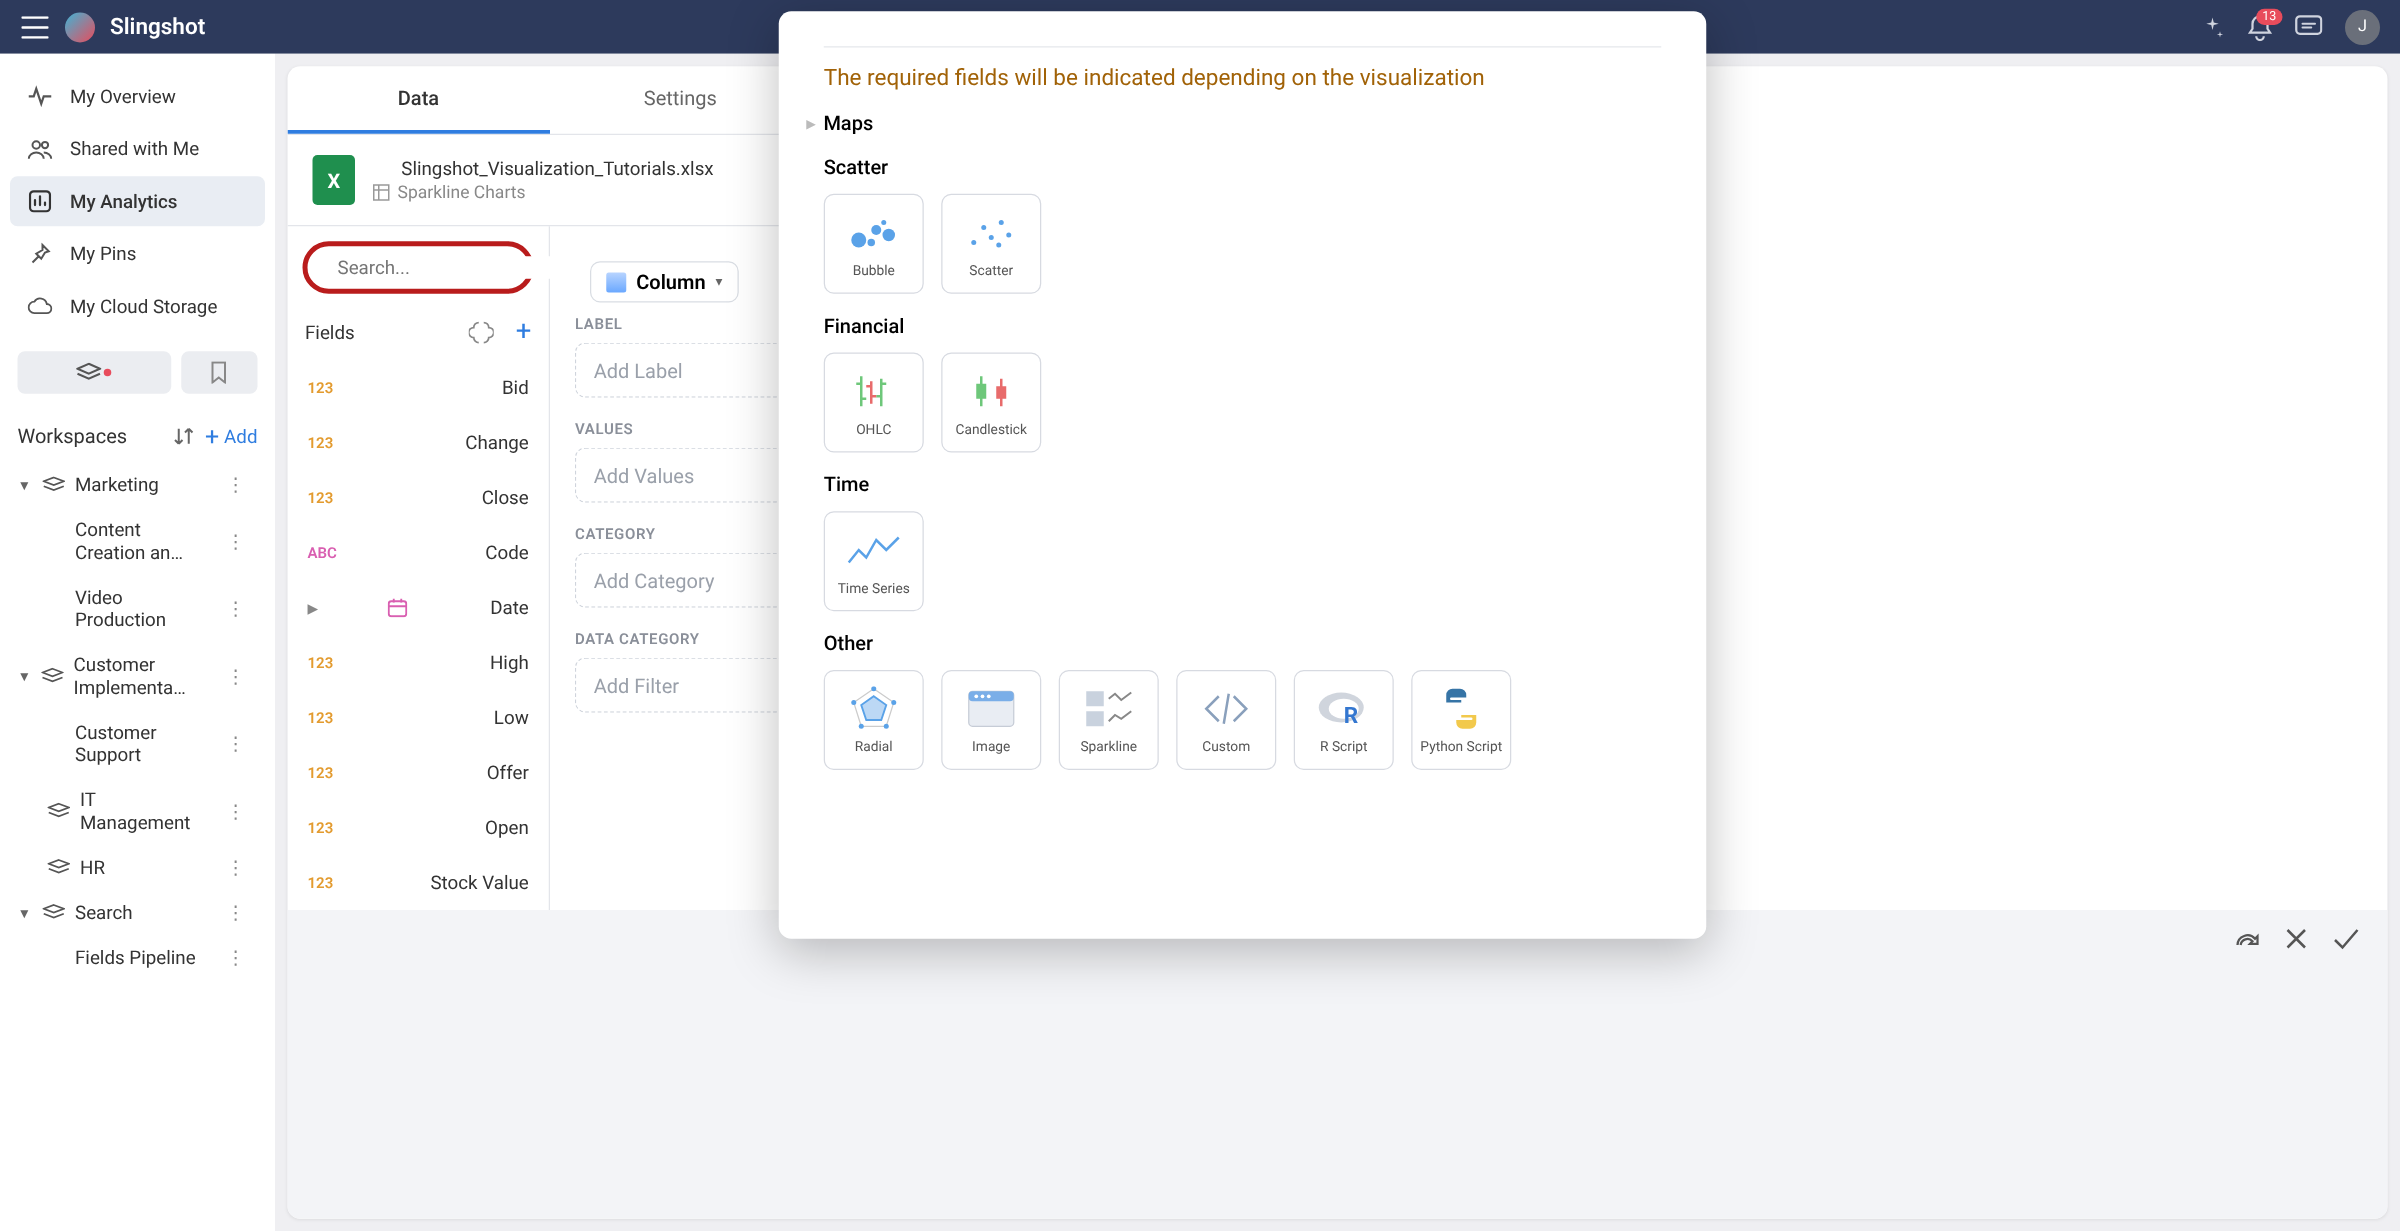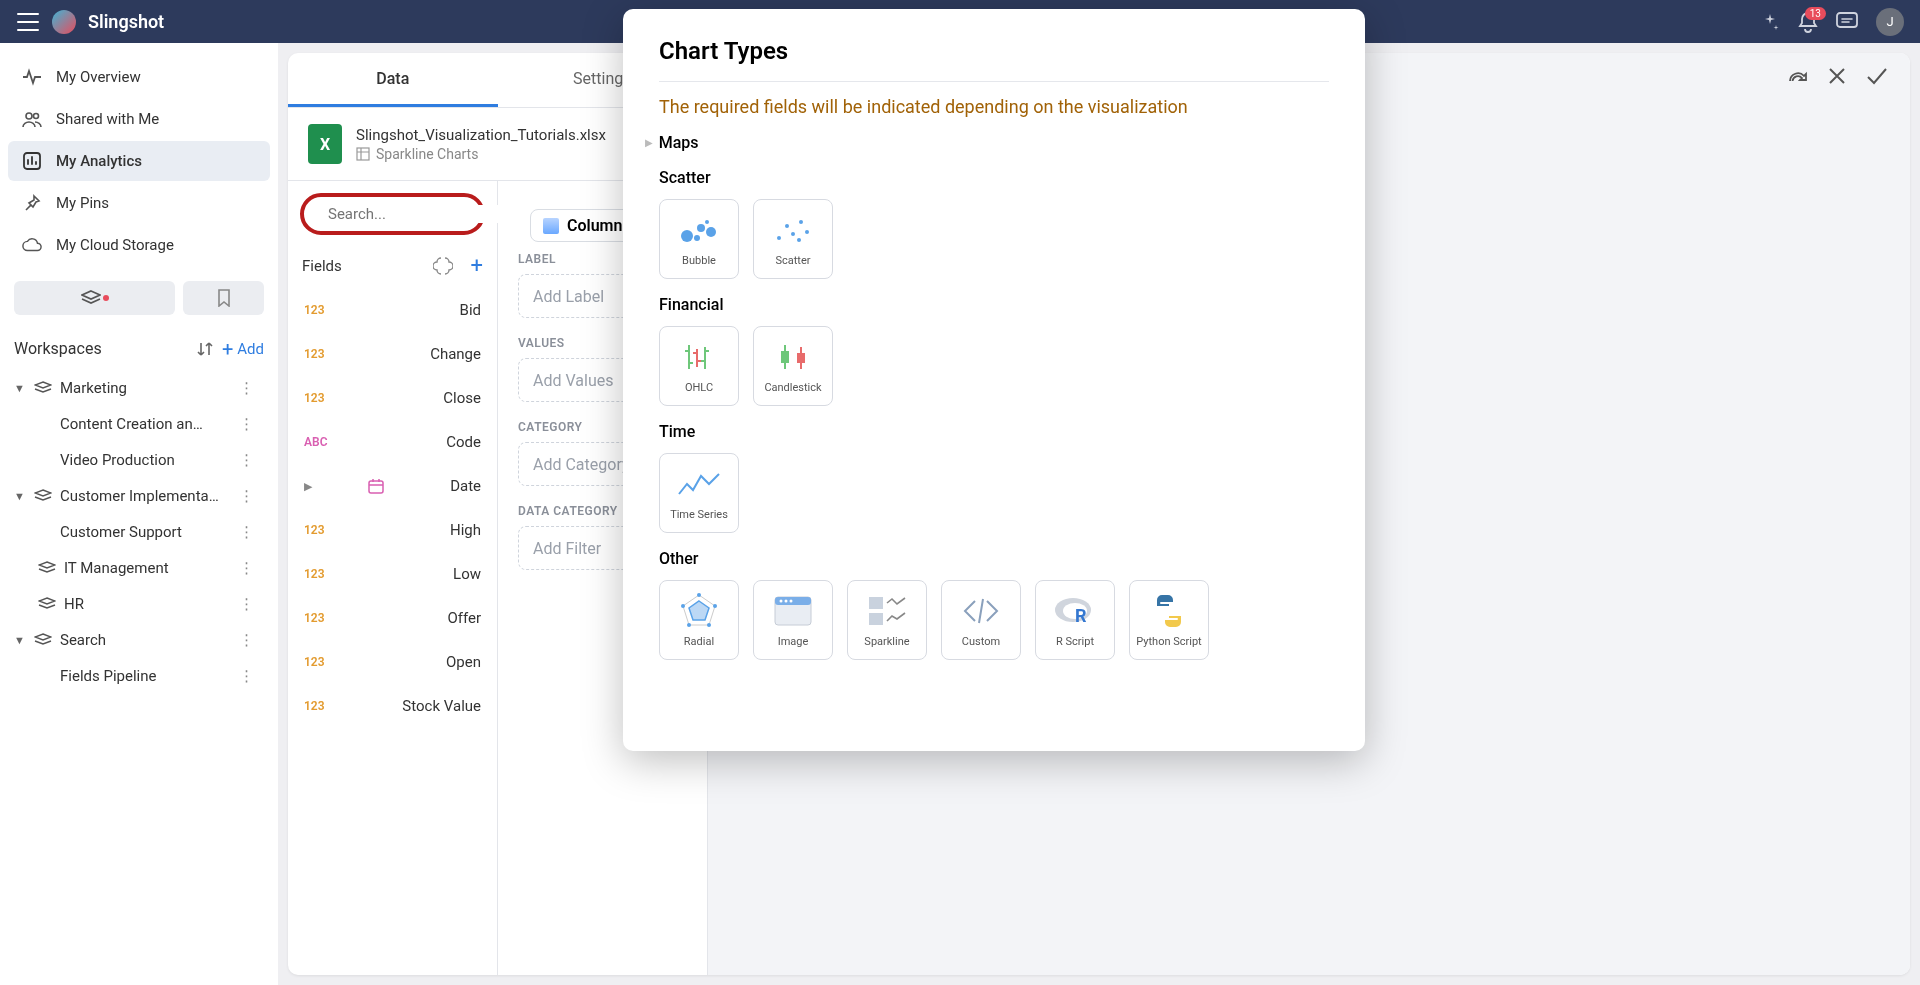--- a/index.html
+++ b/index.html
@@ -10,21 +10,21 @@
 .hamburger { width: 24px; height: 24px; display:flex; align-items:center; justify-content:center; cursor:pointer;}
 .logo { width: 24px; height: 24px; border-radius: 50%; background: linear-gradient(135deg,#3fb4d6,#e84c5c); display:inline-block;}
 .brand { font-weight: 600; font-size: 18px; }
 .topbar-right { margin-left: auto; display: flex; align-items: center; gap: 18px; }
 .badge-wrap { position: relative; }
 .badge { position:absolute; top:-4px; right:-8px; background:#e84c5c; color:white; font-size:10px; border-radius:8px; padding:1px 5px;}
 .avatar { width:28px; height:28px; border-radius:50%; background:#6a6f7a; display:flex; align-items:center; justify-content:center; color:white; font-size:13px;}
 
 .app-body { display:flex; height: calc(985px - 43px); }
 
-.sidebar { width: 278px; background:#fff; padding: 14px 8px; display:flex; flex-direction:column; gap:2px;}
+.sidebar { width: 220px; background:#fff; padding: 14px 8px; display:flex; flex-direction:column; gap:2px;}
 .nav-item { display:flex; align-items:center; gap:14px; padding: 10px 14px; border-radius:6px; color:#333; cursor:pointer; font-size:15px;}
 .nav-item.active { background:#e9edf3; font-weight:500;}
 .nav-icon { width:20px; height:20px; display:flex; align-items:center; justify-content:center; color:#555;}
 
 .sidebar-bar { display:flex; gap:8px; padding: 8px 6px; margin-top:6px;}
 .sidebar-bar-btn { flex:1; background:#ebedf1; border-radius:6px; height:34px; display:flex; align-items:center; justify-content:center; cursor:pointer;}
 .sidebar-bar-btn.first { flex:2; }
 
 .ws-header { display:flex; align-items:center; padding: 14px 6px 10px; gap:8px;}
 .ws-title { font-size:16px; color:#333; }
@@ -33,29 +33,29 @@
 
 .ws-tree { flex:1; overflow:auto; padding-right:4px;}
 .ws-row { display:flex; align-items:center; padding:9px 6px; gap:8px; font-size:15px; color:#333; cursor:pointer; border-radius:4px;}
 .ws-row .more { margin-left:auto; color:#888; padding:0 6px;}
 .ws-row .caret { width:12px; color:#666; font-size:11px;}
 .ws-row .stack-ico { width:18px; color:#555;}
 .ws-child { padding-left: 52px; }
 .ws-sub { padding-left: 30px; }
 
 .main { flex:1; position:relative; background:#efeff2; padding:10px;}
-.editor-card { background:#fff; border-radius:10px; height:100%; display:flex; overflow:hidden; box-shadow:0 1px 3px rgba(0,0,0,.08);}
+.editor-card { background:#fff; border-radius:10px; height:100%; display:flex; overflow:hidden; box-shadow:0 1px 3px rgba(0,0,0,.08);flex-direction:column;}
 .editor-left { width: 420px; border-right:1px solid #e3e5ea; display:flex; flex-direction:column;}
 .tabs { display:flex; border-bottom:1px solid #e3e5ea;}
 .tab { flex:1; text-align:center; padding:16px 0; font-size:16px; color:#666; cursor:pointer;}
 .tab.active { color:#333; border-bottom:3px solid #2f7de0; font-weight:500;}
 
 .file-row { display:flex; align-items:center; gap:14px; padding:16px 20px;}
 .file-icon { width:34px; height:40px; background:#1f8f4e; border-radius:4px; display:flex; align-items:center; justify-content:center; color:white; font-weight:bold;}
-.file-meta .fn { font-size:15px; color:#333;}
+.file-meta .fn { font-size:15px; color:#333;margin-left:23px;}
 .file-meta .sub { font-size:14px; color:#888; display:flex; align-items:center; gap:6px; margin-top:2px;}
 
 .fields-area { display:flex; flex:1; border-top:1px solid #e3e5ea; min-height:0;}
 .fields-col { width:210px; border-right:1px solid #e3e5ea; display:flex; flex-direction:column;}
 .drops-col { flex:1; padding:16px 20px; overflow:auto;}
 
 .search { margin:12px 12px 8px; border:4px solid #b91c1c; border-radius:24px; height:42px; display:flex; align-items:center; padding:0 14px; gap:10px; color:#888;}
 .search input { border:none; outline:none; flex:1; font-size:15px;}
 
 .fields-head { display:flex; align-items:center; padding:10px 14px; gap:8px;}
@@ -399,21 +399,20 @@
                 <path d="M2 10l6 6L20 2" fill="none" stroke="#555" stroke-width="2"></path>
               </svg>
             </span>
         </div>
       </div>
     </div>
   </div>
 </div>
 
 <div class="modal">
-  <h2>Chart Types</h2>
   <hr>
   <div class="desc">The required fields will be indicated depending on the visualization</div>
 
   <div class="section-title">
       <span class="tri">▶</span>
       <span>Maps</span>
     </div>
 
   <div class="section-title">
       <span>Scatter</span>

